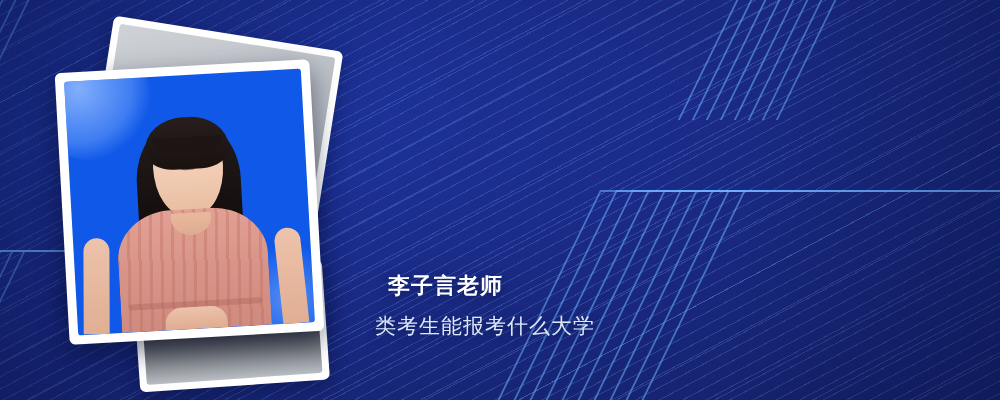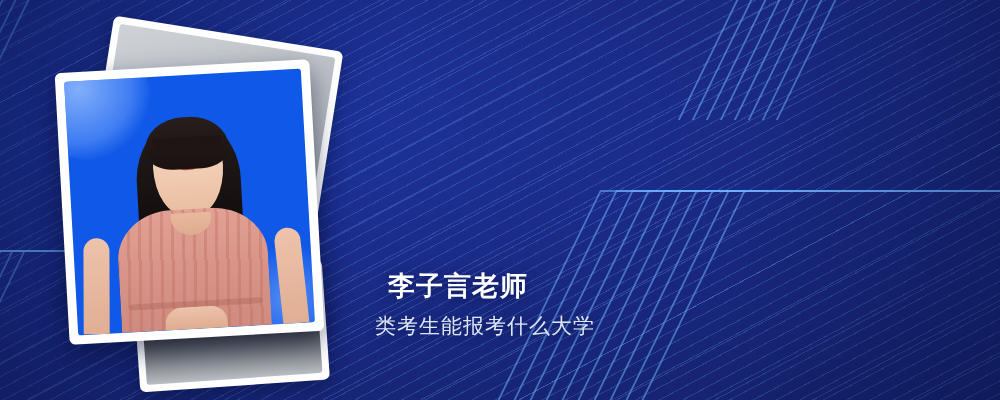--- a/index.html
+++ b/index.html
@@ -206,21 +206,21 @@
   .title{
     position:absolute;top:70px;left:0;width:585px;
     color:#ffffff;
     font-size:40px;line-height:56px;
     font-weight:bold;
     letter-spacing:.5px;
     text-shadow:0 2px 10px rgba(6,14,56,.55);
   }
   .byline{position:absolute;top:268px;left:13px;}
   .author{
-    color:#ffffff;font-size:27px;font-weight:bold;line-height:36px;
+    color:#ffffff;font-size:22px;font-weight:bold;line-height:36px;
     letter-spacing:1px;
     text-shadow:0 2px 10px rgba(6,14,56,.55);
   }
   .role{
     margin-top:9px;
     color:#dde7fb;font-size:21px;font-weight:normal;line-height:26px;
     letter-spacing:1px;
     margin-left:-13px;
     text-shadow:0 1px 8px rgba(6,14,56,.5);
   }

